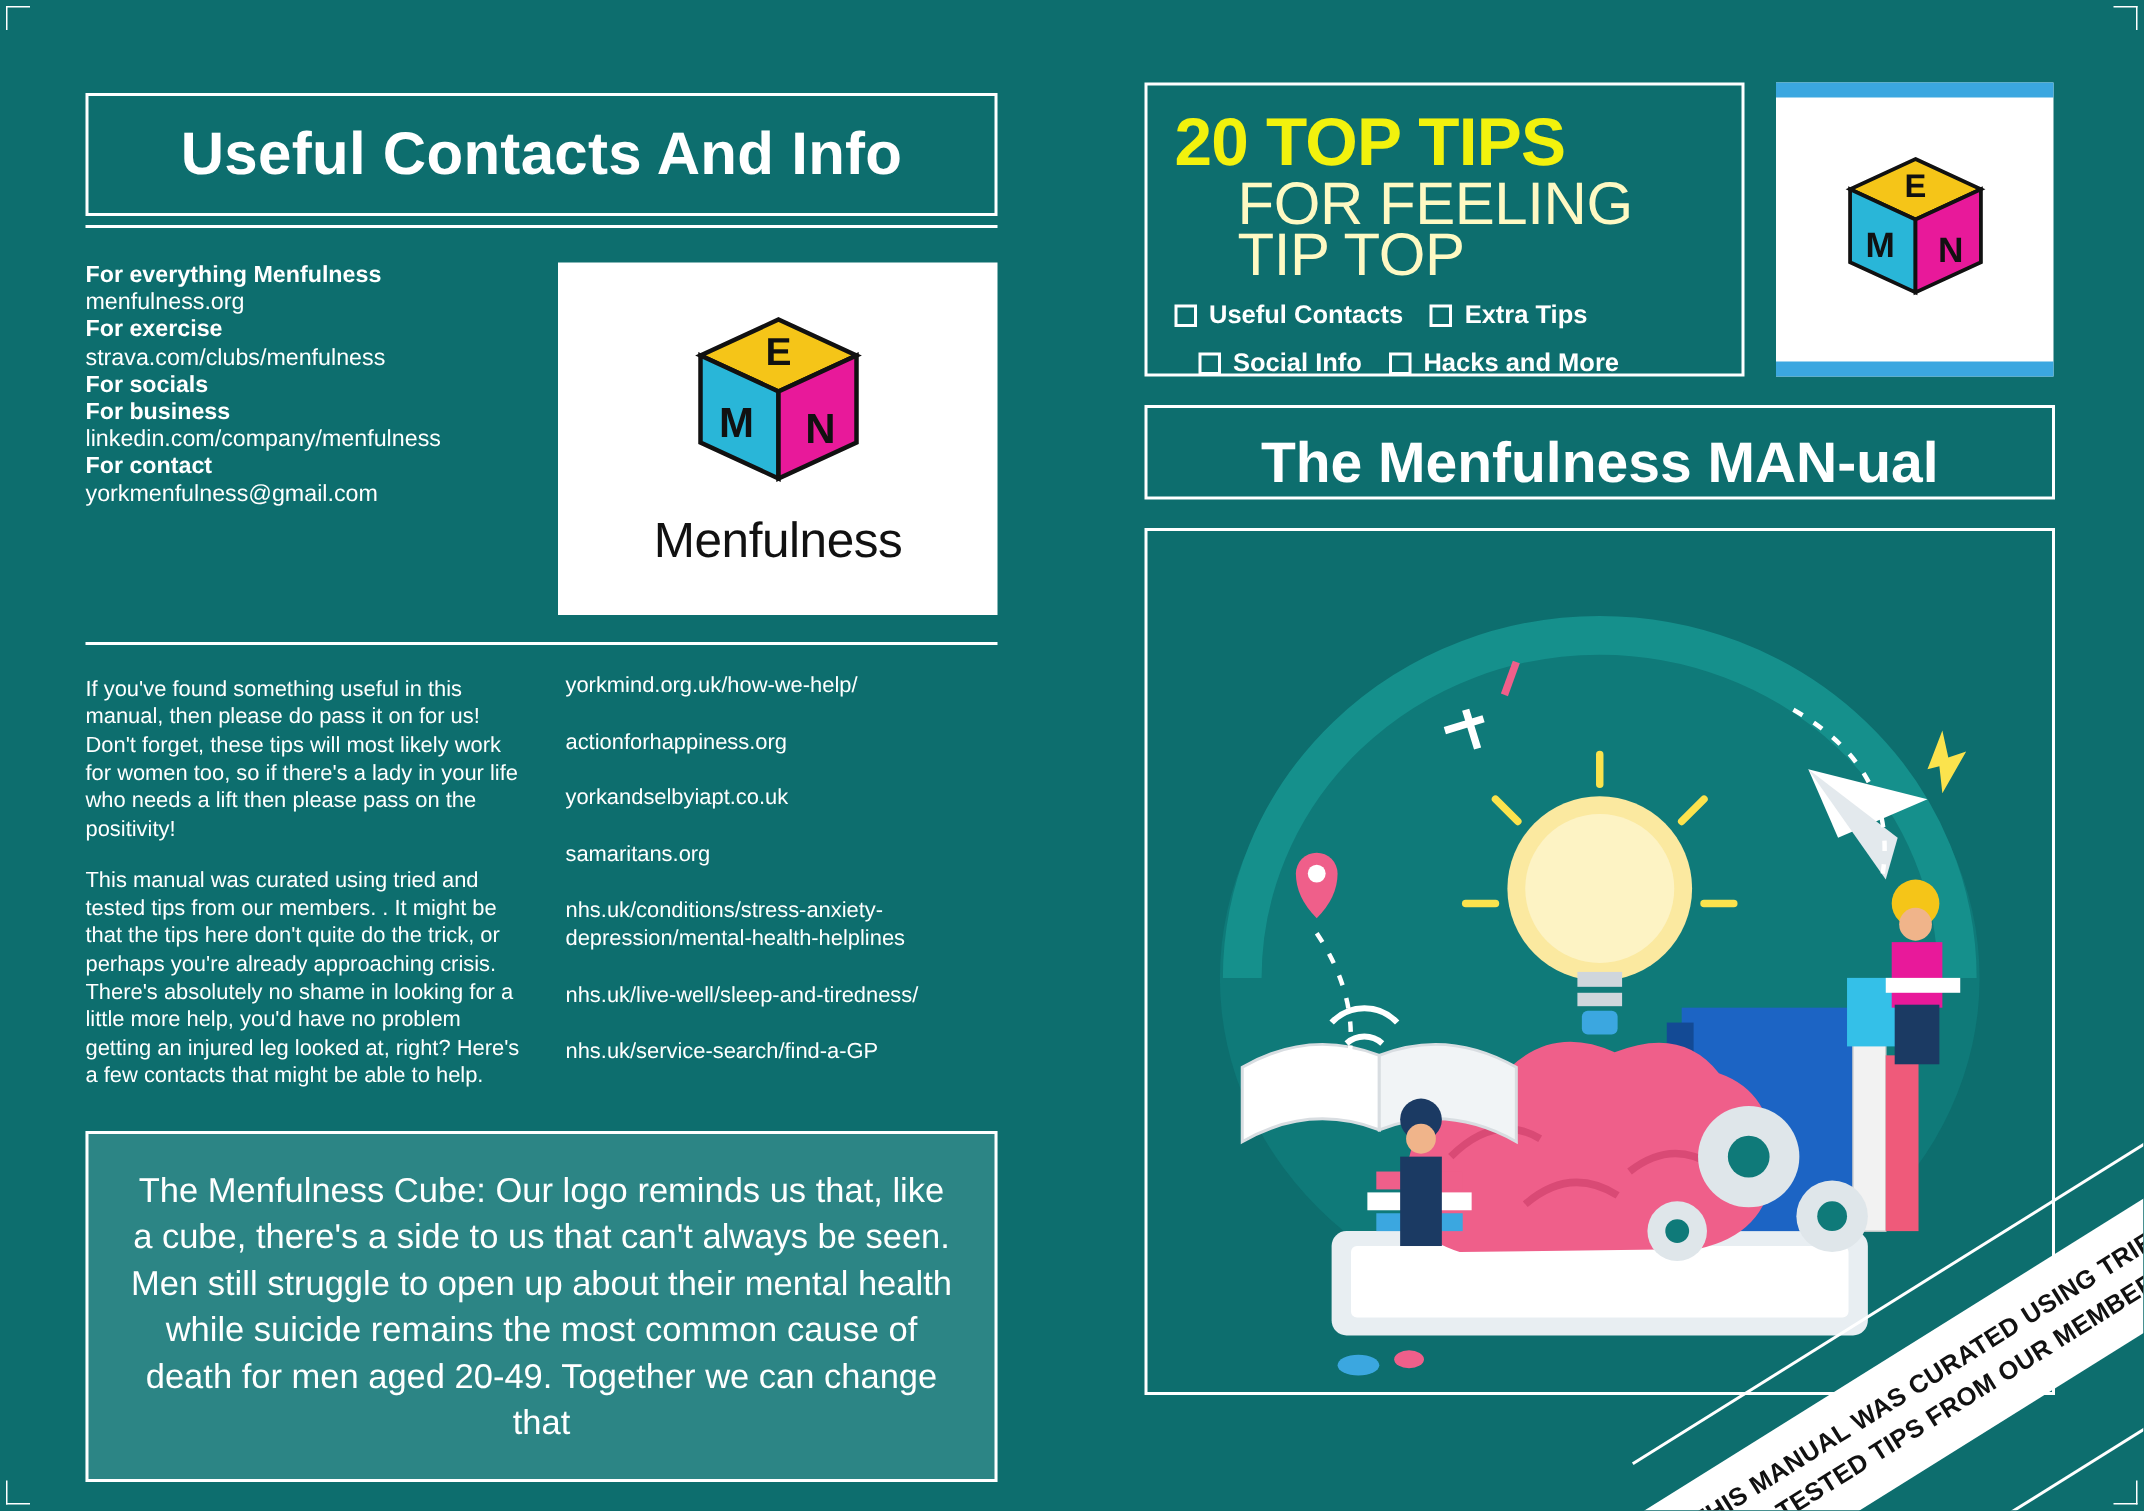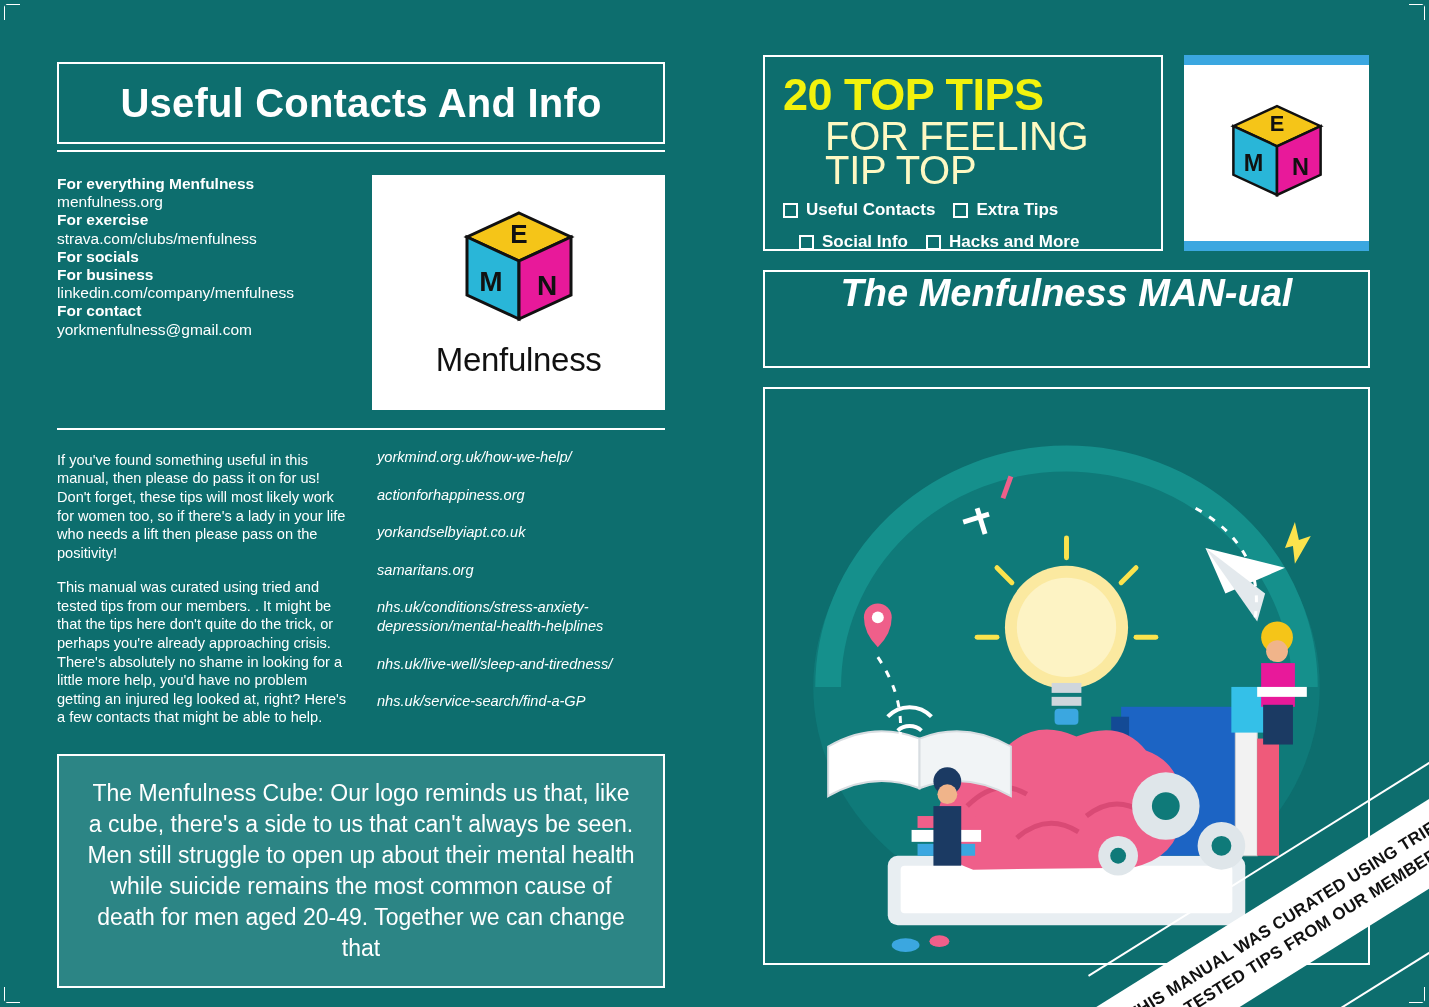--- a/index.html
+++ b/index.html
@@ -7,21 +7,20 @@
     width: 1429px; height: 1007px;
     background: #0d6e6e;
     font-family: "Liberation Sans", sans-serif;
     overflow: hidden;
   }
   .page {
     position: relative;
     width: 1429px; height: 1007px;
     background: #0d6e6e;
     overflow: hidden;
-    border-radius: 18px;
   }
   
   .left {
     position: absolute; left: 57px; top: 62px; width: 608px; height: 890px;
   }
   .title-box {
     border: 2px solid #ffffff;
     height: 82px;
     display: flex; align-items: center; justify-content: center;
   }
@@ -58,21 +57,21 @@
   }
   .divider {
     height: 2px; background: #ffffff; margin-top: 18px; width: 100%;
   }
   .two-col {
     display: flex; margin-top: 18px; gap: 28px; align-items: center;
   }
   .col-a { width: 292px; color: #ffffff; font-size: 14.6px; line-height: 18.6px; }
   .col-a p + p { margin-top: 16px; }
   .col-b { width: 285px; color: #ffffff; font-size: 14.6px; line-height: 18.6px; }
-  .col-b .lnk { margin-bottom: 19px; font-style: italic; }
+  .col-b .lnk { margin-bottom: 19px; }
   .cube-note {
     margin-top: 24px;
     border: 2px solid #ffffff;
     background: #2c8585;
     padding: 22px 26px;
     color: #ffffff;
     font-size: 23px;
     line-height: 31px;
     text-align: center;
   }
@@ -102,22 +101,22 @@
   .logo-small {
     width: 185px; height: 196px; background: #ffffff; position: relative;
     display: flex; align-items: center; justify-content: center;
   }
   .logo-small::before, .logo-small::after {
     content: ""; position: absolute; left: 0; width: 100%; height: 10px; background: #3ba7e0;
   }
   .logo-small::before { top: 0; }
   .logo-small::after { bottom: 0; }
   .manual-box {
-    border: 2px solid #ffffff; margin-top: 19px; height: 98px;
-    display: flex; align-items: flex-start; justify-content: center; font-style: italic;
+    border: 2px solid #ffffff; margin-top: 19px; height: 63px;
+    display: flex; align-items: flex-end; justify-content: center;
   }
   .manual-box h2 { color: #ffffff; font-size: 38px; font-weight: bold; }
   .art-box {
     border: 2px solid #ffffff; margin-top: 19px; height: 578px;
     position: relative; overflow: hidden; background: #0d6e6e;
   }
   
   .banner {
     position: absolute; right: -118px; bottom: 52px;
     width: 470px; padding: 14px 0;

